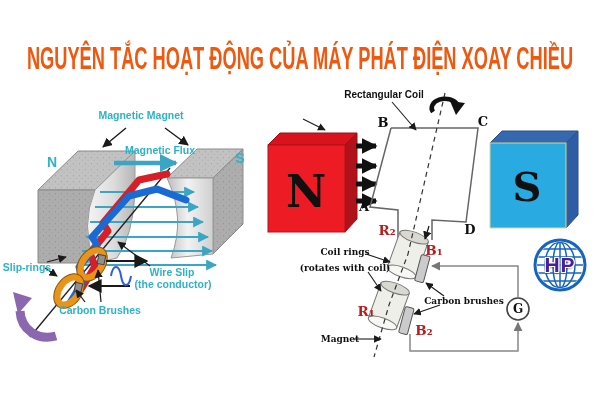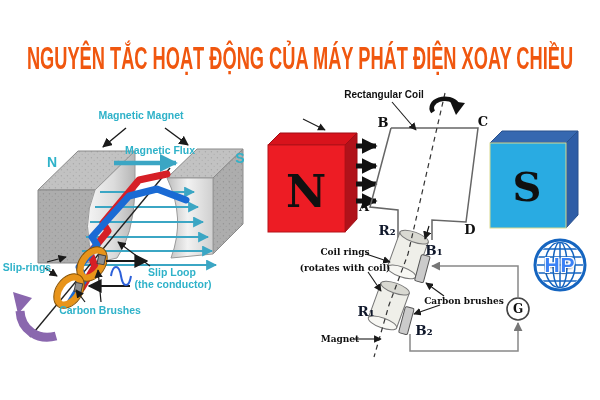--- a/index.html
+++ b/index.html
@@ -7,25 +7,25 @@
          font-family:"Liberation Sans",sans-serif;}
   #stage svg{position:absolute;left:0;top:0;}
   .lbl{position:absolute;transform:translate(-50%,-50%);white-space:nowrap;line-height:1;}
   .title{top:58px;left:300px;font-weight:700;font-size:32px;color:#f0570f;
          transform:translate(-50%,-50%) scaleX(0.57);letter-spacing:0px;}
   .cy{color:#2fb2c9;font-weight:700;font-size:10.5px;}
   .cy-big{color:#2fb2c9;font-weight:700;font-size:14px;}
   .sr{color:#101010;font-family:Liberation Sans, sans-serif;font-weight:700;font-size:10px;}
   .sr-sm{color:#101010;font-family:"DejaVu Serif","Liberation Serif",serif;font-weight:700;font-size:9px;}
   .sr-corner{color:#101010;font-family:"DejaVu Serif","Liberation Serif",serif;font-weight:700;font-size:13px;}
-  .sr-part{color:#0f172a;font-family:"DejaVu Serif","Liberation Serif",serif;font-weight:700;font-size:13.5px;}
+  .sr-part{color:#b91c1c;font-family:"DejaVu Serif","Liberation Serif",serif;font-weight:700;font-size:13.5px;}
   .pole-n{color:#101010;font-family:"DejaVu Serif","Liberation Serif",serif;font-weight:700;font-size:44px;}
   .pole-s{color:#101010;font-family:"DejaVu Serif","Liberation Serif",serif;font-weight:700;font-size:40px;}
   .g-lbl{color:#101010;font-family:"DejaVu Serif","Liberation Serif",serif;font-weight:700;font-size:12px;}
-  .hp{color:#3b82f6;font-weight:700;font-size:21px;letter-spacing:1px;
+  .hp{color:#4c1d95;font-weight:700;font-size:21px;letter-spacing:1px;
       text-shadow:-1px -1px 0 #fff,1px -1px 0 #fff,-1px 1px 0 #fff,1px 1px 0 #fff,0 2px 2px rgba(0,0,0,.35);}
 </style>
 </head>
 <body>
 
 <div id="stage">
 
 <svg width="600" height="400" viewBox="0 0 600 400">
   <defs>
     <marker id="ah-black" viewBox="0 0 10 10" refX="9" refY="5" markerWidth="7" markerHeight="7" orient="auto-start-reverse">
@@ -214,21 +214,21 @@
   </g>
 </svg>
 
 <div class="lbl title">NGUYÊN TẮC HOẠT ĐỘNG CỦA MÁY PHÁT ĐIỆN XOAY CHIỀU</div>
 
 <div class="lbl cy" style="left:141px;top:115px;">Magnetic Magnet</div>
 <div class="lbl cy" style="left:137px;top:150px;margin-left:23px;">Magnetic Flux</div>
 <div class="lbl cy-big" style="left:52px;top:162px;">N</div>
 <div class="lbl cy-big" style="left:240px;top:158px;">S</div>
 <div class="lbl cy" style="left:27px;top:267px;">Slip-rings</div>
-<div class="lbl cy" style="left:172px;top:272px;">Slip Loop</div>
+<div class="lbl cy" style="left:172px;top:272px;">Wire Slip</div>
 <div class="lbl cy" style="left:173px;top:284px;">(the conductor)</div>
 <div class="lbl cy" style="left:100px;top:310px;">Carbon Brushes</div>
 
 <div class="lbl sr" style="left:384px;top:95px;">Rectangular Coil</div>
 <div class="lbl pole-n" style="left:306px;top:192px;">N</div>
 <div class="lbl pole-s" style="left:527px;top:187px;">S</div>
 <div class="lbl sr-corner" style="left:383px;top:122px;">B</div>
 <div class="lbl sr-corner" style="left:483px;top:121px;">C</div>
 <div class="lbl sr-corner" style="left:364px;top:206px;">A</div>
 <div class="lbl sr-corner" style="left:470px;top:229px;">D</div>

